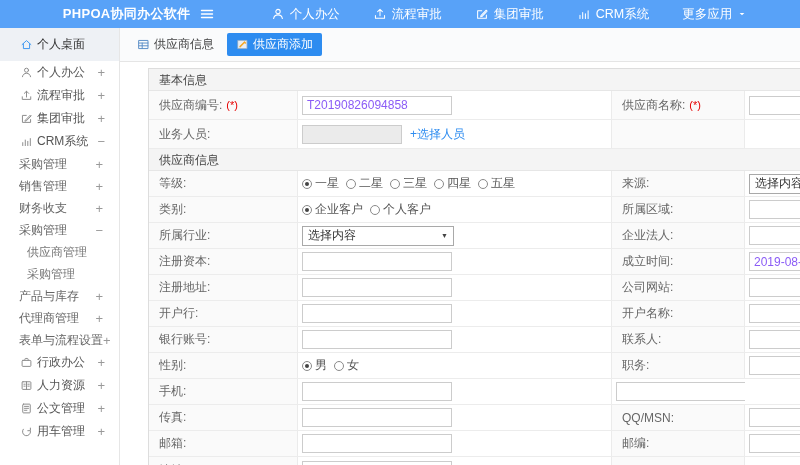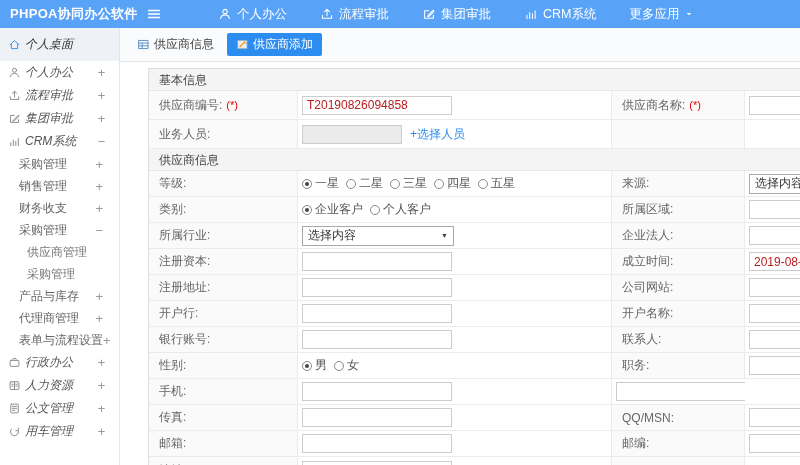--- a/index.html
+++ b/index.html
@@ -1,34 +1,34 @@
 <!DOCTYPE html>
 <html><head>
 <meta charset="utf-8">
 <style>
   *{margin:0;padding:0;box-sizing:border-box;}
   html,body{width:800px;height:465px;overflow:hidden;}
   body{position:relative;background:#fff;font-family:"Liberation Sans","DejaVu Sans",sans-serif;font-size:12px;}
 
   
-  .topbar{position:absolute;top:0;left:0;right:0;height:28px;background:#58a2f8;display:flex;align-items:center;z-index:5;}
+  .topbar{position:absolute;top:0;left:0;right:0;height:28px;background:#58a2f8;display:flex;align-items:center;z-index:5;justify-content:center;}
   .logo{font-size:13px;font-weight:bold;color:#fff;padding-left:10px;width:140px;letter-spacing:.3px;white-space:nowrap;}
   .hamburger{width:16px;height:16px;color:#fff;margin-left:6px;cursor:pointer;display:inline-flex;}
   .hamburger svg{width:100%;height:100%;}
   .topnav{display:flex;align-items:center;gap:33px;margin-left:56px;}
   .tnav{display:flex;align-items:center;gap:5px;color:#fff;font-size:12.5px;cursor:pointer;white-space:nowrap;}
   .t-ic{width:14px;height:14px;display:inline-flex;}
   .t-ic svg{width:100%;height:100%;}
   .car{width:10px;height:10px;display:inline-flex;}
   .car svg{width:100%;height:100%;}
 
   
   .sidebar{position:absolute;top:28px;left:0;width:120px;bottom:0;background:#fff;border-right:1px solid #e6e6e6;overflow:hidden;}
   .s-item{display:flex;align-items:center;color:#555;cursor:pointer;white-space:nowrap;}
-  .lvl1{height:23px;padding:0 14px 0 8px;font-style:italic;}
+  .lvl1{height:23px;padding:0 14px 0 20px;}
   .lvl1.active{height:33px;background:#eef1f5;color:#333;}
   .lvl2{height:22px;padding:0 16px 0 19px;color:#666;}
   .lvl3{height:22px;padding:0 16px 0 27px;color:#777;}
   .s-ic{width:13px;height:13px;margin-right:4px;color:#8b8b8b;display:inline-flex;flex-shrink:0;}
   .s-ic svg{width:100%;height:100%;}
   .active .s-ic{color:#3e97f0;}
   .s-label{white-space:nowrap;}
   .exp{margin-left:auto;color:#999;font-size:13px;flex-shrink:0;}
 
   
@@ -43,21 +43,21 @@
   .form-box{margin:6px 0 0 28px;width:900px;border:1px solid #ddd;background:#fff;}
   .sec-h{height:22px;line-height:22px;background:#f4f4f4;border-bottom:1px solid #e6e6e6;padding-left:10px;color:#444;}
   .frow{display:grid;grid-template-columns:149px 314px 133px 1fr;border-bottom:1px solid #ececec;}
   .frow:last-child{border-bottom:none;}
   .s0{height:29px;}
   .s1{height:26px;}
   .lcell{background:#fafafa;border-right:1px solid #ebebeb;display:flex;align-items:center;padding-left:10px;color:#666;overflow:hidden;}
   .fcell{display:flex;align-items:center;padding-left:4px;background:#fff;border-right:1px solid #ebebeb;overflow:hidden;}
   .fcell:last-child{border-right:none;}
   .req{color:#e60000;margin-left:4px;font-size:11px;}
-  .txt{width:150px;height:19px;border:1px solid #ccc;padding:0 4px;font:12px "Liberation Sans","DejaVu Sans",sans-serif;color:#b91c1c;background:#fff;flex-shrink:0;}
+  .txt{width:150px;height:19px;border:1px solid #ccc;padding:0 4px;font:12px "Liberation Sans","DejaVu Sans",sans-serif;color:#8b5cf6;background:#fff;flex-shrink:0;}
   .txt.ro{width:100px;background:#ebebeb;}
   .plink{color:#2d8cf0;margin-left:8px;text-decoration:none;cursor:pointer;white-space:nowrap;}
   .sel{width:152px;height:20px;border:1px solid #a9a9a9;background:#fff;display:flex;align-items:center;justify-content:space-between;padding:0 5px;cursor:pointer;flex-shrink:0;}
   .sel-t{color:#333;}
   .sel-c{font-size:7px;color:#444;}
   .ropt{display:inline-flex;align-items:center;margin-right:7px;cursor:pointer;color:#555;}
   .radio{width:10px;height:10px;border:1px solid #8a8a8a;border-radius:50%;margin-right:3px;background:#fff;position:relative;flex-shrink:0;}
   .radio.on::after{content:'';position:absolute;left:2px;top:2px;width:4px;height:4px;border-radius:50%;background:#444;}
 </style>
 </head>

